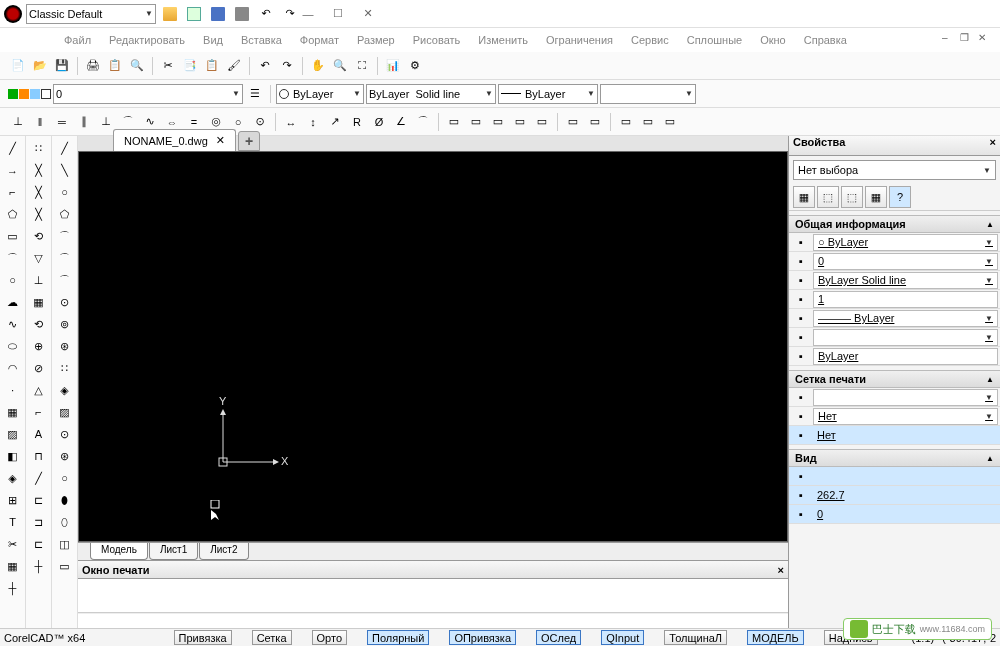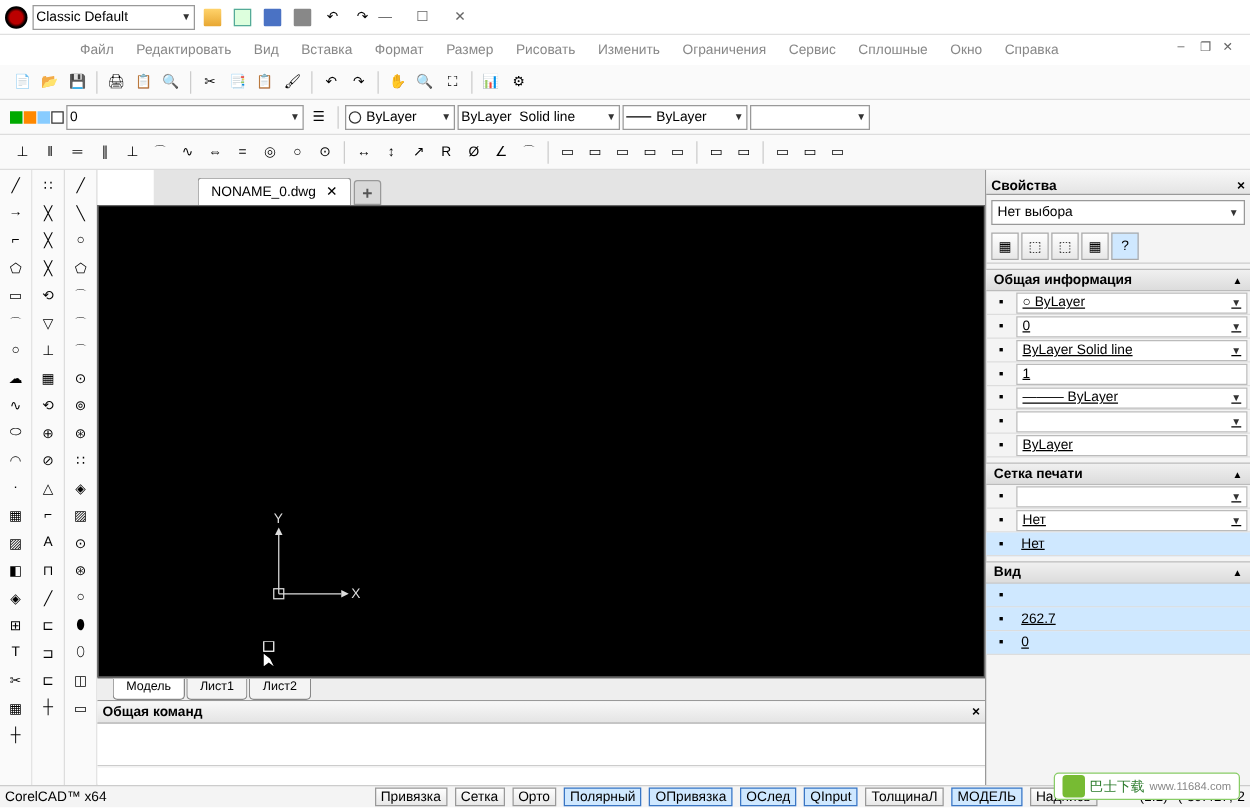--- a/index.html
+++ b/index.html
@@ -29,33 +29,33 @@
 .tb-combo-med { width: 88px; }
 .tb-dd-arrow { margin-left: auto; font-size: 8px; color: #333; }
 
 
 .main-area { display: flex; height: calc(646px - 28px - 24px - 28px - 28px - 28px - 18px); }
 .left-toolbars { display: flex; }
 .vtb { width: 26px; background: #fafafa; border-right: 1px solid #ddd; display: flex; flex-direction: column; align-items: center; padding: 2px 0; gap: 2px; }
 .vtb .tb-btn { width: 20px; height: 20px; }
 
 .center-area { flex: 1; display: flex; flex-direction: column; }
-.doc-tabs { height: 28px; display: flex; align-items: flex-end; background: #e4e4e4; padding-left: 35px; margin-left: 45px; }
+.doc-tabs { height: 15px; display: flex; align-items: flex-end; background: #e4e4e4; padding-left: 35px; }
 .doc-tab { height: 22px; padding: 2px 10px; background: #fff; border: 1px solid #999; border-bottom: none; display: flex; align-items: center; gap: 8px; margin-right: 2px; border-radius: 3px 3px 0 0; }
 .doc-tab-add { width: 22px; height: 20px; background: #d8d8d8; border: 1px solid #999; display: flex; align-items: center; justify-content: center; font-size: 14px; font-weight: bold; color: #555; border-radius: 3px 3px 0 0; }
 .canvas-wrap { flex: 1; position: relative; background: #000; border: 1px solid #666; }
 .canvas { position: absolute; inset: 0; }
 .axis { position: absolute; left: 136px; top: 255px; color: #ddd; font-size: 10px; }
 .cursor-ind { position: absolute; left: 130px; top: 348px; color: #fff; }
 .sheet-tabs { height: 18px; display: flex; background: #eee; border-top: 1px solid #999; padding-left: 12px; }
 .sheet-tab { padding: 1px 10px; border: 1px solid #888; border-top: none; background: #f4f4f4; font-size: 10px; cursor: pointer; border-radius: 0 0 4px 4px; margin-right: 1px; }
 .sheet-tab.active { background: #fff; }
 
 .right-panel { width: 212px; background: #f4f4f4; border-left: 1px solid #999; display: flex; flex-direction: column; }
-.panel-header { height: 20px; background: linear-gradient(#f8f8f8, #e4e4e4); border-bottom: 1px solid #999; display: flex; align-items: flex-end; padding: 0 4px; font-weight: bold; gap: 24px; }
+.panel-header { height: 20px; background: linear-gradient(#f8f8f8, #e4e4e4); border-bottom: 1px solid #999; display: flex; align-items: flex-start; padding: 0 4px; font-weight: bold; gap: 24px; }
 .panel-header .close-x { margin-left: auto; cursor: pointer; }
 .panel-combo { margin: 4px; height: 20px; border: 1px solid #999; background: #fff; display: flex; align-items: center; padding: 0 4px; }
 .panel-tb { display: flex; gap: 2px; padding: 2px 4px; border-bottom: 1px solid #ccc; }
 .panel-tb .tb-btn { width: 22px; height: 22px; border: 1px solid #aaa; background: linear-gradient(#fefefe, #e8e8e8); }
 .prop-section { margin-top: 4px; }
 .prop-title { background: linear-gradient(#f0f0f0, #dcdcdc); border-top: 1px solid #bbb; border-bottom: 1px solid #bbb; padding: 2px 6px; font-weight: bold; display: flex; align-items: center; text-align: right; }
 .prop-title .collapse { margin-left: auto; font-size: 8px; }
 .prop-row { display: flex; align-items: center; height: 19px; border-bottom: 1px solid #ddd; padding: 0 2px; }
 .prop-row.hl { background: #cfe8ff; }
 .prop-icon { width: 20px; height: 16px; display: flex; align-items: center; justify-content: center; }
@@ -342,21 +342,21 @@
       </div>
     </div>
     <div class="sheet-tabs">
       <div class="sheet-tab active">Модель</div>
       <div class="sheet-tab">Лист1</div>
       <div class="sheet-tab">Лист2</div>
     </div>
 
     <div class="cmd-window">
       <div class="cmd-header">
-        <span>Общая команд</span>
+        <span>Окно печати</span>
         <span class="close-x">×</span>
       </div>
       <div class="cmd-body"></div>
       <div class="cmd-input"></div>
     </div>
   </div>
 
   <div class="right-panel">
     <div class="panel-header">
       <span>Свойства</span>
@@ -481,21 +481,21 @@
             </span>
           </div>
         </div>
     </div>
   </div>
 </div>
 
 <div class="statusbar">
   <span>CorelCAD™ x64</span>
   <span class="status-spacer"></span>
-  <span id="status-buttons" style="display:flex;gap:6px">
+  <span id="status-buttons" style="display:flex;gap:20px">
       <span class="status-btn">Привязка</span>
       <span class="status-btn">Сетка</span>
       <span class="status-btn">Орто</span>
       <span class="status-btn active">Полярный</span>
       <span class="status-btn active">ОПривязка</span>
       <span class="status-btn active">ОСлед</span>
       <span class="status-btn active">QInput</span>
       <span class="status-btn">ТолщинаЛ</span>
       <span class="status-btn active">МОДЕЛЬ</span>
       <span class="status-btn">Надпись</span>

